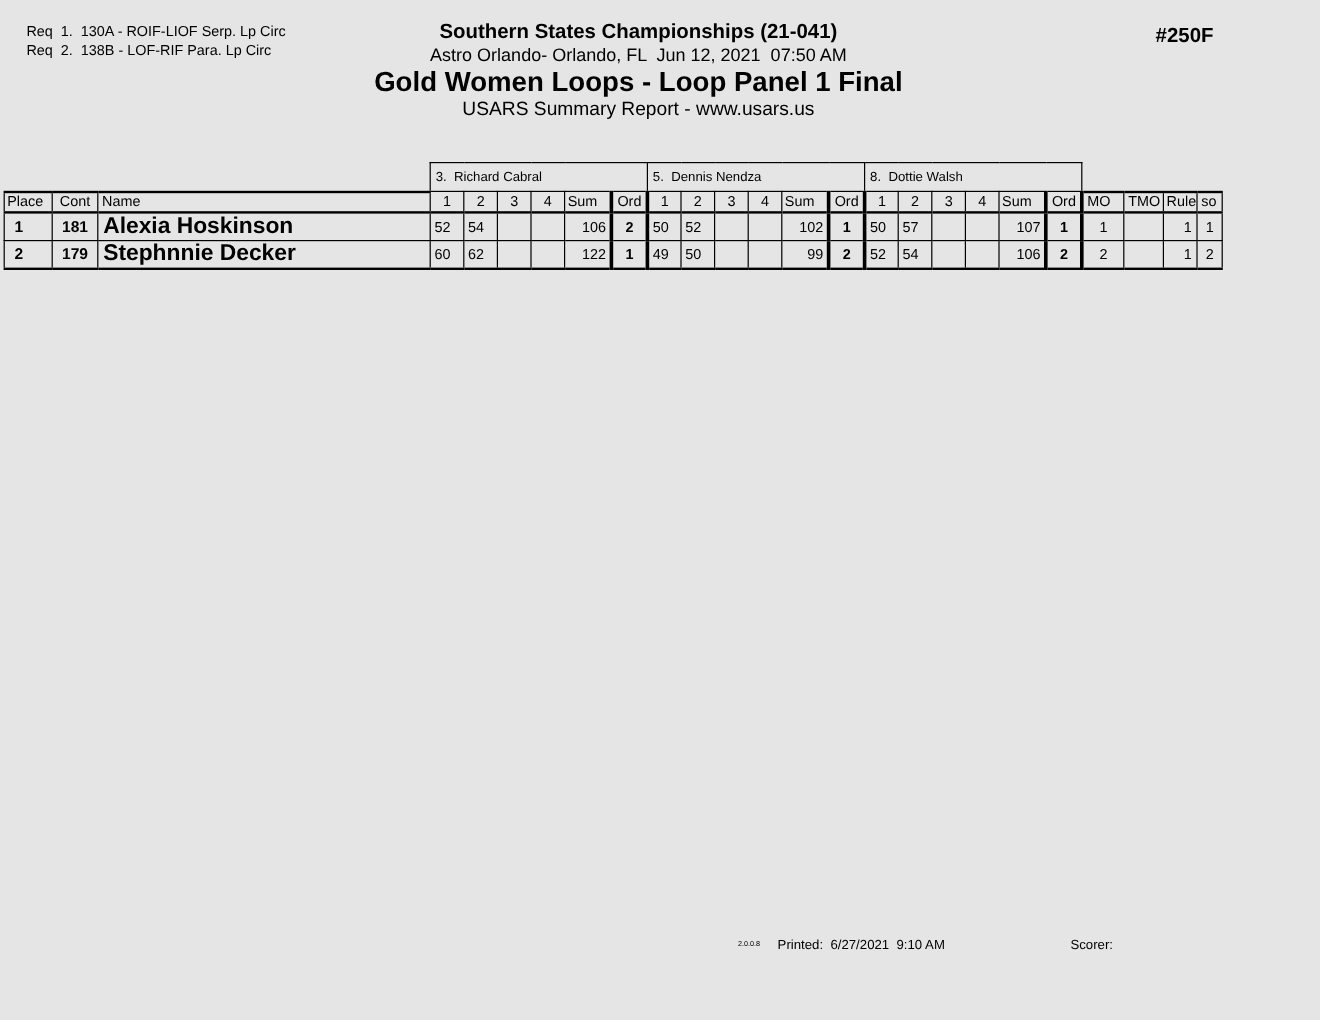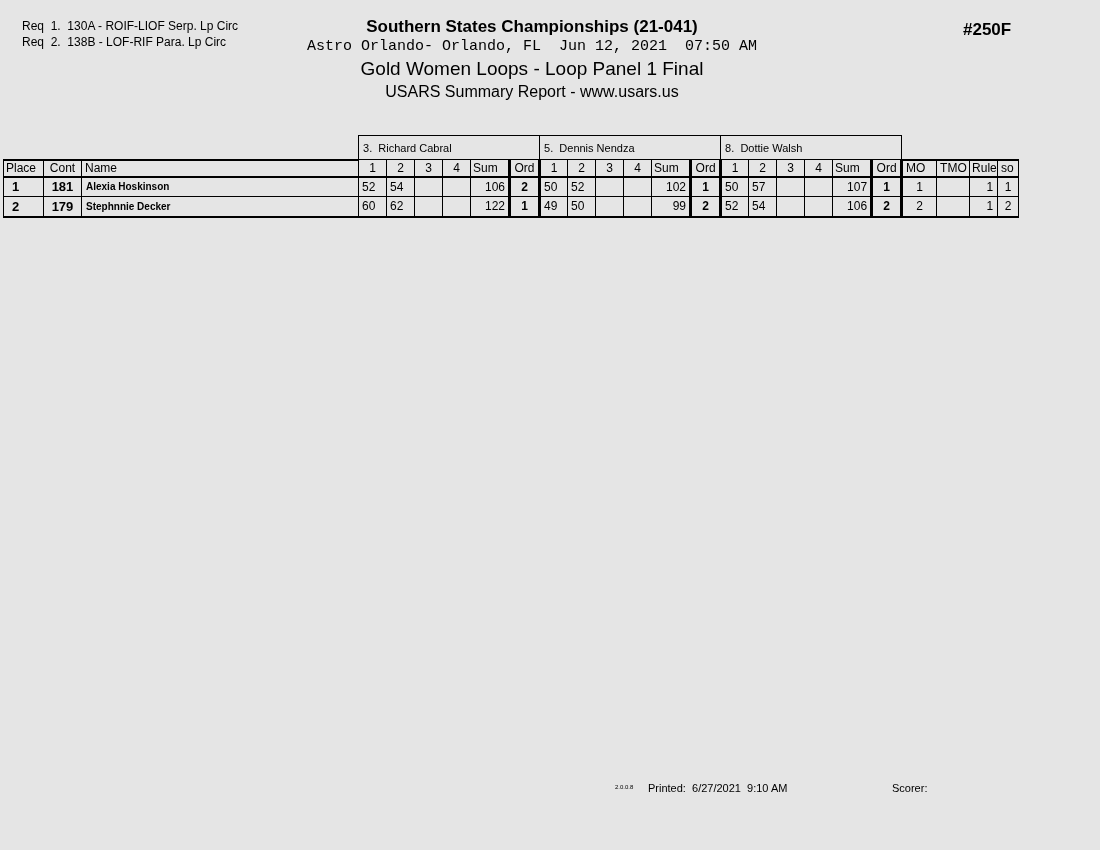--- a/index.html
+++ b/index.html
@@ -37,25 +37,24 @@
   .title-champ {
     font-size: 17px;
     font-weight: bold;
     line-height: 21px;
     white-space: pre;
   }
   .title-venue {
     font-size: 15px;
     line-height: 19px;
     white-space: pre;
-    font-family: Liberation Mono, monospace;
   }
   .title-event {
-    font-size: 19px;
-    font-weight: normal;
+    font-size: 23px;
+    font-weight: bold;
     line-height: 25px;
     white-space: pre;
   }
   .title-report {
     font-size: 16px;
     line-height: 21px;
     white-space: pre;
   }
   .doc-number {
     position: absolute;
@@ -99,21 +98,21 @@
   th.h-cont  { text-align: center; }
   th.h-name  { text-align: left; }
   th.h-num   { text-align: center; }
   th.h-sum   { text-align: left; padding: 0 2px; }
   th.h-ord   { text-align: center; }
   th.h-mo, th.h-tmo, th.h-so { text-align: left; }
   th.h-rule  { text-align: left; padding: 0 2px; }
 
   td.c-place { font-weight: bold; font-size: 13px; text-align: left; padding-left: 8px; }
   td.c-cont  { font-weight: bold; font-size: 13px; text-align: center; }
-  td.c-name  { font-weight: bold; font-size: 10px; text-align: left; padding-left: 4px; }
+  td.c-name  { font-weight: bold; font-size: 19px; text-align: left; padding-left: 4px; }
   td.c-score { text-align: left; padding-left: 3px; }
   td.c-sum   { text-align: right; padding-right: 3px; margin-top: 16px; }
   td.c-ord, th.h-ord {
     border-left-width: 3px;
     border-right-width: 3px;
   }
   td.c-ord { text-align: center; font-weight: bold; }
   td.c-mo  { text-align: center; }
   td.c-rule { text-align: right; padding-right: 4px; }
   td.c-so  { text-align: center; }

